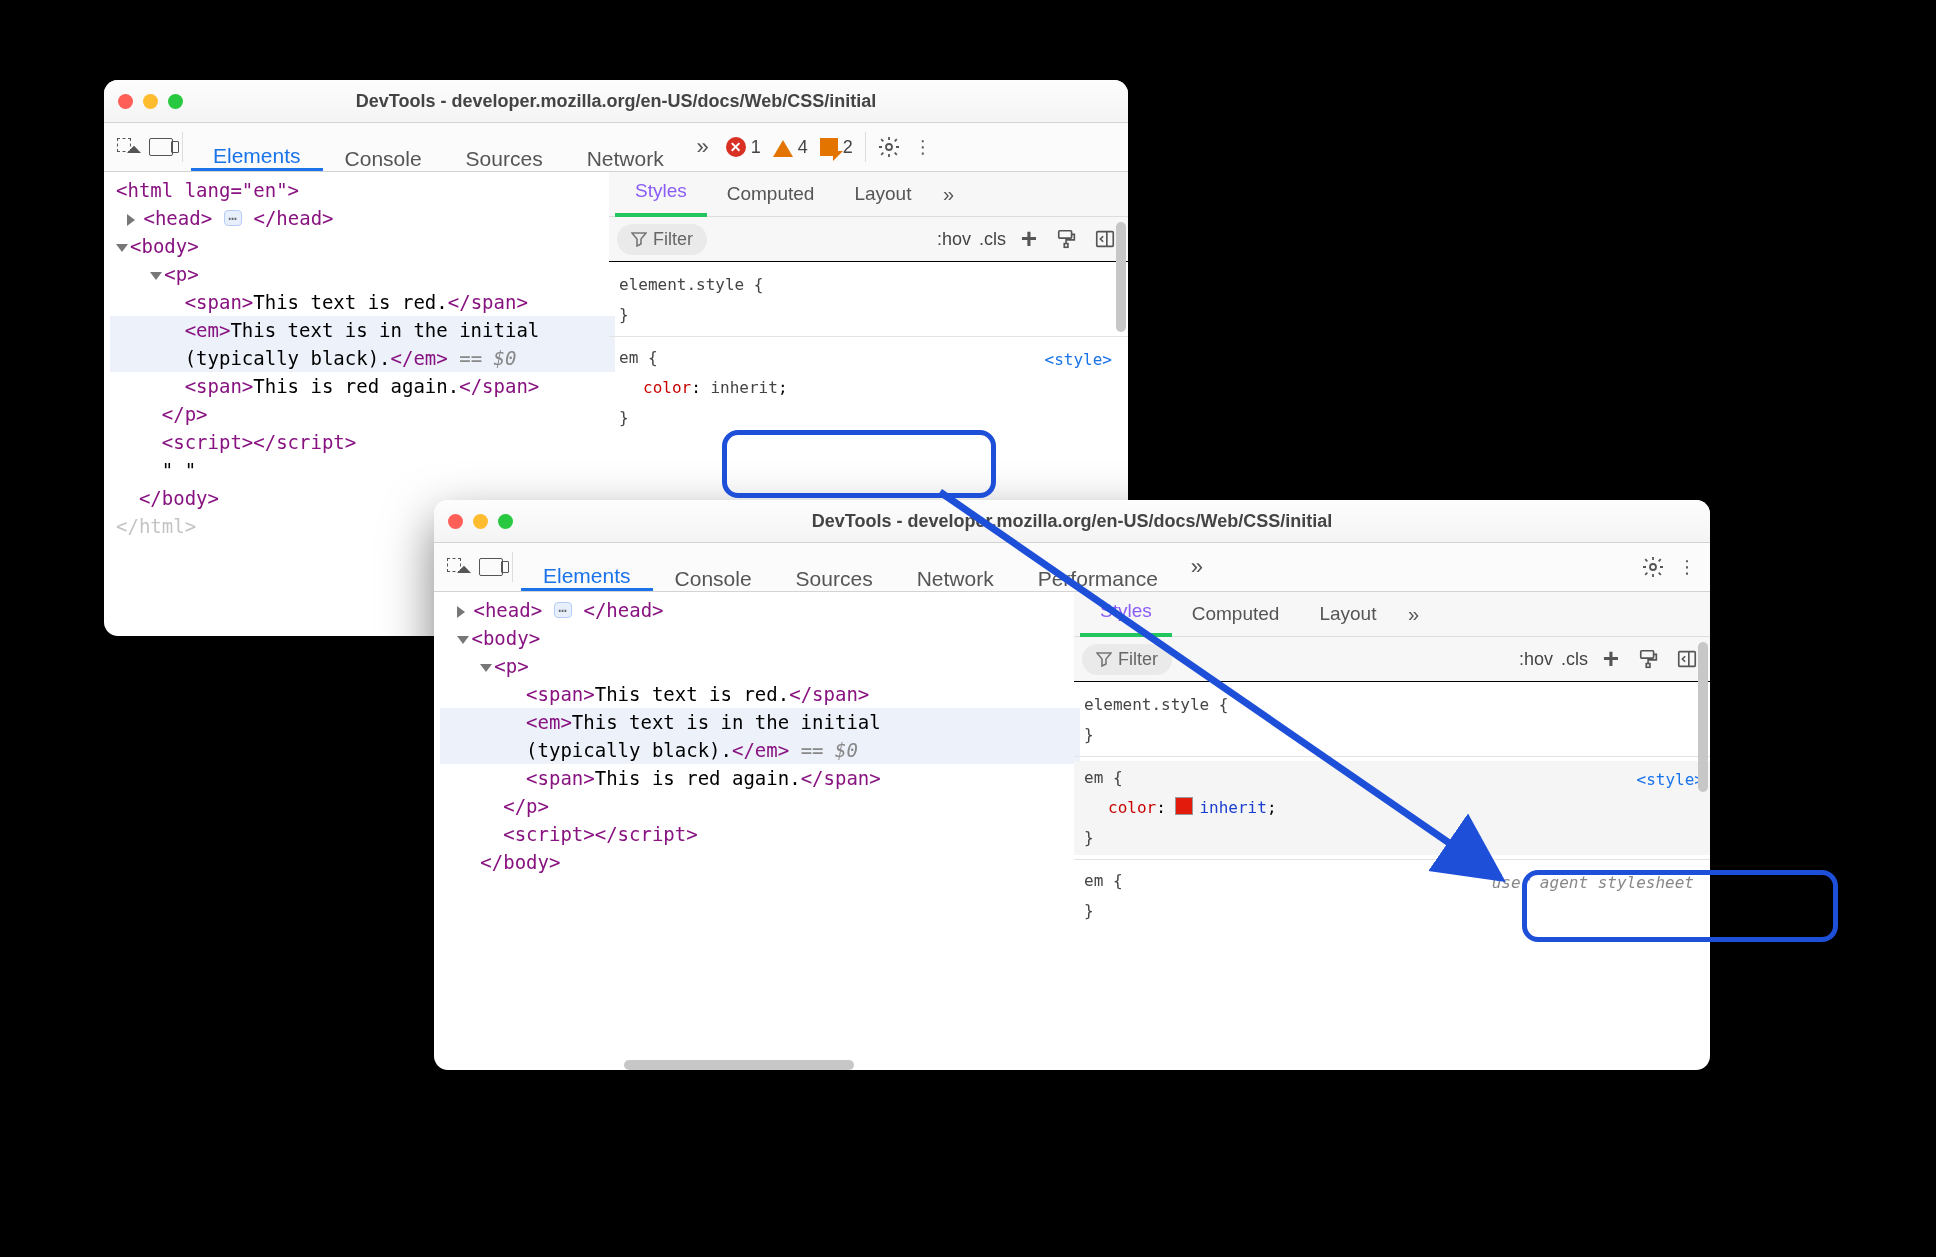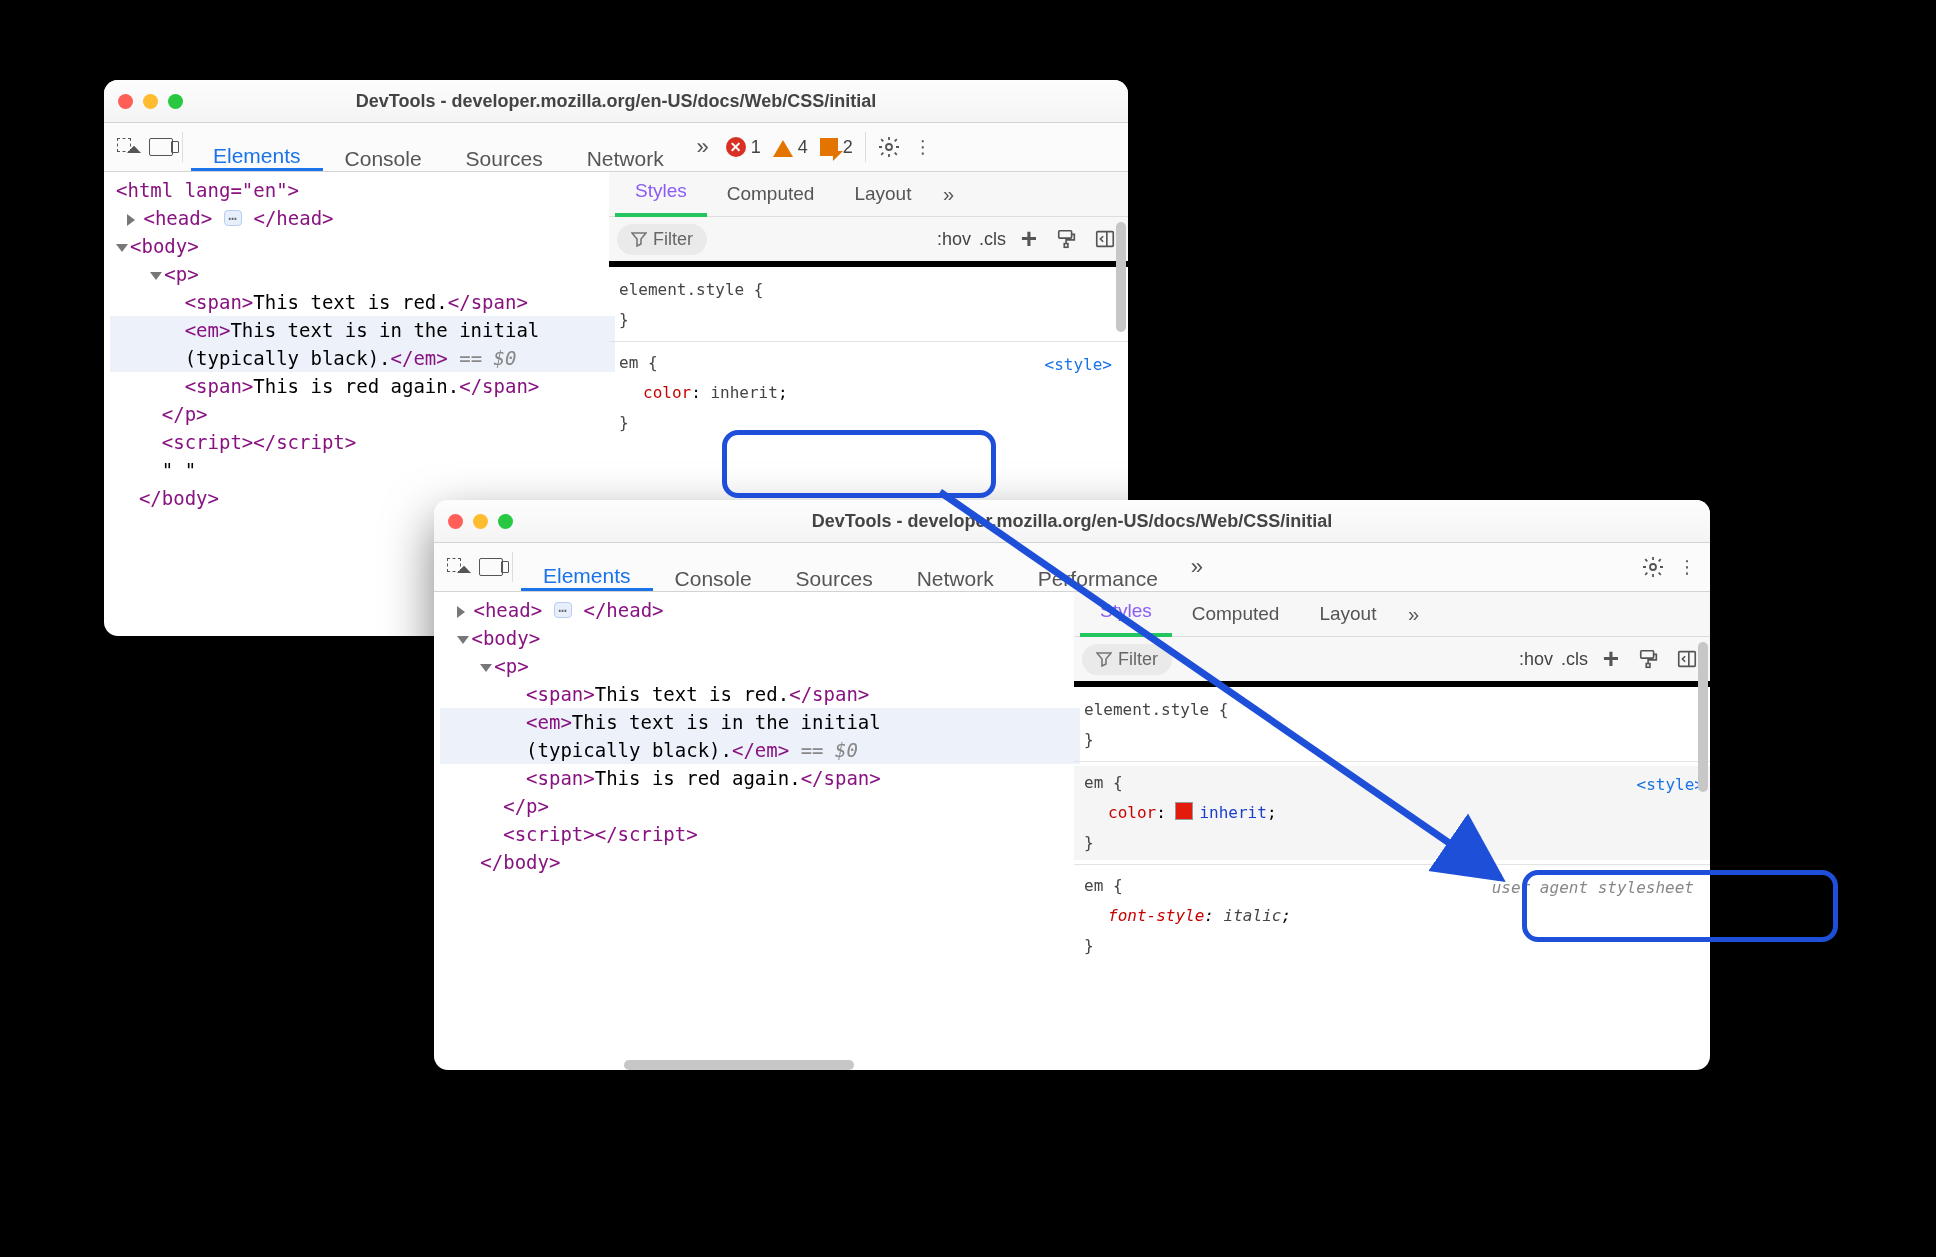--- a/index.html
+++ b/index.html
@@ -29,21 +29,21 @@
   .tag{color:#881280;}
   .txt{color:#000000;}
   .gray{color:#888;}
   .tri{display:inline-block;width:0;height:0;border:6px solid transparent;margin-right:2px;position:relative;}
   .tri.right{border-left:8px solid #777;top:1px;}
   .tri.down{border-top:8px solid #777;top:5px;}
   .dots{display:inline-block;background:#e7effd;border:1px solid #b7cdf5;color:#666;border-radius:4px;padding:0 4px;font-size:14px;line-height:14px;position:relative;top:-2px;}
   .subtabs{height:44px;display:flex;align-items:center;border-bottom:1px solid #ddd;padding:0 6px;background:#f7f7f7;}
   .subtab{padding:0 20px;font-size:19px;color:#555;height:100%;display:flex;align-items:center;}
   .subtab.active{color:#8b5cf6;border-bottom:6px solid #22c55e;}
-  .filterbar{height:44px;display:flex;align-items:center;padding:0 8px;gap:8px;border-bottom:6px solid #000000;background:#f7f7f7;}
+  .filterbar{height:44px;display:flex;align-items:center;padding:0 8px;gap:8px;border-bottom:1px solid #000000;background:#f7f7f7;}
   .filter{display:flex;align-items:center;gap:6px;background:#eaeaea;border-radius:16px;padding:5px 14px;color:#666;font-size:18px;}
   .hov{font-size:18px;color:#444;}
   .micon{width:28px;height:28px;display:flex;align-items:center;justify-content:center;color:#555;font-size:18px;font-weight:700;border:1.5px solid transparent;}
   .rules{font-family:Menlo,Consolas,monospace;font-size:16px;line-height:30px;padding:6px 10px;}
   .rule{position:relative;padding:2px 0;}
   .rule .sel{color:#444;}
   .rule .prop{color:#c80000;}
   .rule .pval{color:#444;}
   .rule .src{position:absolute;right:6px;top:4px;color:#1a73e8;}
   .rule .srcg{position:absolute;right:6px;top:4px;color:#888;font-style:italic;}
@@ -114,20 +114,21 @@
       <div class="line"><span class="tri down"></span><span class="tag">&lt;body&gt;</span></div>
       <div class="line">   <span class="tri down"></span><span class="tag">&lt;p&gt;</span></div>
       <div class="line">      <span class="tag">&lt;span&gt;</span><span class="txt">This text is red.</span><span class="tag">&lt;/span&gt;</span></div>
       <div class="line hl">      <span class="tag">&lt;em&gt;</span><span class="txt">This text is in the initial</span></div>
       <div class="line hl">      <span class="txt">(typically black).</span><span class="tag">&lt;/em&gt;</span> <span class="gray" style="font-style:italic;">== $0</span></div>
       <div class="line">      <span class="tag">&lt;span&gt;</span><span class="txt">This is red again.</span><span class="tag">&lt;/span&gt;</span></div>
       <div class="line">    <span class="tag">&lt;/p&gt;</span></div>
       <div class="line">    <span class="tag">&lt;script&gt;</span><span class="tag">&lt;/script&gt;</span></div>
       <div class="line">    <span class="txt">" "</span></div>
       <div class="line">  <span class="tag">&lt;/body&gt;</span></div>
+      <div class="line gray" style="opacity:.5;">&lt;/html&gt;</div>
     </div>
     <div class="panel-right" style="left:505px;right:0;">
       <div class="subtabs">
         <div class="subtab active">Styles</div>
         <div class="subtab">Computed</div>
         <div class="subtab">Layout</div>
         <div class="ti" style="font-size:20px;">»</div>
       </div>
       <div class="filterbar">
         <div class="filter">
@@ -264,21 +265,20 @@
         <div class="rule" style="background:#f5f5f5;margin:0 -10px;padding:2px 10px;">
           <span class="src">&lt;style&gt;</span>
           <div class="sel">em {</div>
           <div style="padding-left:24px;"><span class="prop">color</span><span>: </span><span class="swatch"></span><span class="pval" style="color:#1a3fcf;">inherit</span><span>;</span></div>
           <div class="sel">}</div>
         </div>
         <div style="height:1px;background:#e3e3e3;margin:4px -10px;"></div>
         <div class="rule">
           <span class="srcg">user agent stylesheet</span>
           <div class="sel">em {</div>
-          <div style="padding-left:24px;font-style:italic;"><span class="prop" style="color:#c80000;">font-style</span><span style="font-style:italic;">: </span><span class="pval">italic</span><span>;</span></div>
           <div class="sel">}</div>
         </div>
       </div>
     </div>
     <div class="vsb" style="top:50px;height:150px;"></div>
   </div>
 
 </div>
 
 <div class="ring" style="left:722px;top:430px;width:264px;height:58px;"></div>

